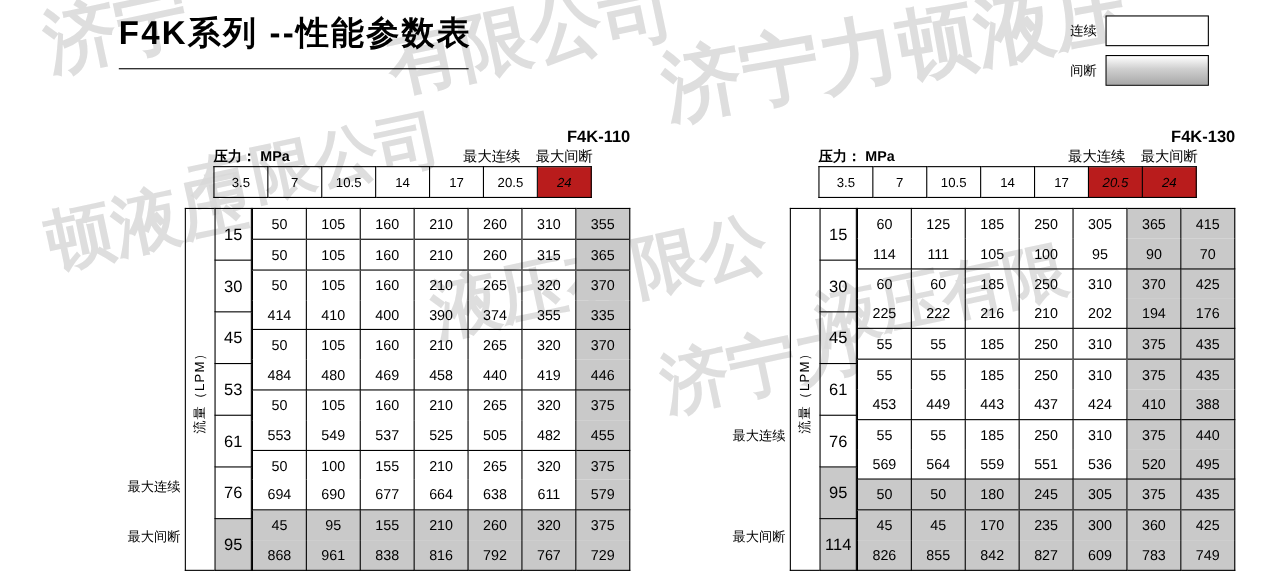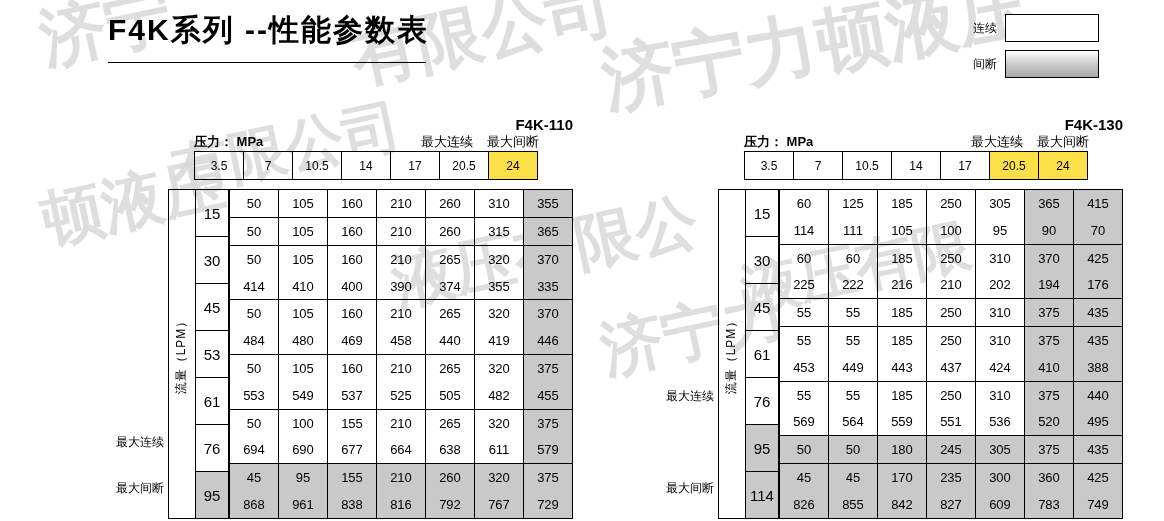--- a/index.html
+++ b/index.html
@@ -65,21 +65,21 @@
   table{border-collapse:collapse;}
   td,th{
     border:1px solid #000;
     font-size:13px;
     text-align:center;
     font-family:"Liberation Sans", sans-serif;
     padding:0;
   }
   .press-tbl{margin-left:86px;}
   .press-tbl td{width:48px;height:27px;font-size:12px;}
-  .press-tbl td.hl{background:#fde047;}
+  .press-tbl td.hl{background:#b91c1c;font-style:italic;}
 
   .main-wrap{display:flex;align-items:stretch;margin-top:9px;}
   .axis-col{
     width:26px;
     border:1px solid #000;border-right:none;
     display:flex;align-items:center;justify-content:center;
     position:relative;
   }
   .axis-text{
     transform:rotate(-90deg);

